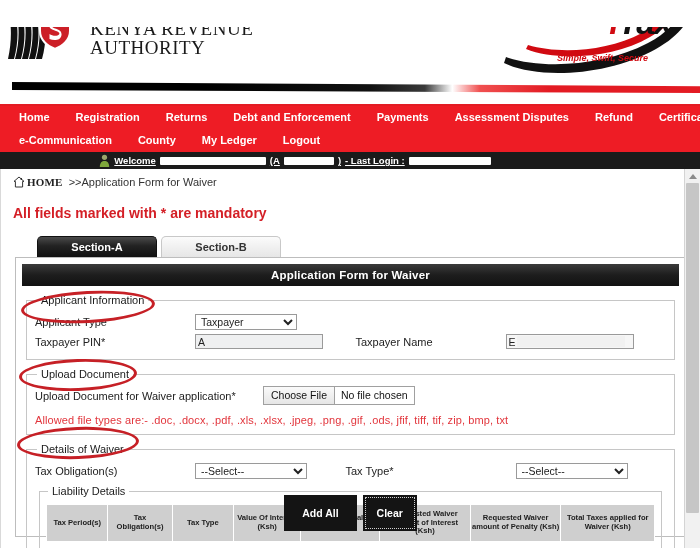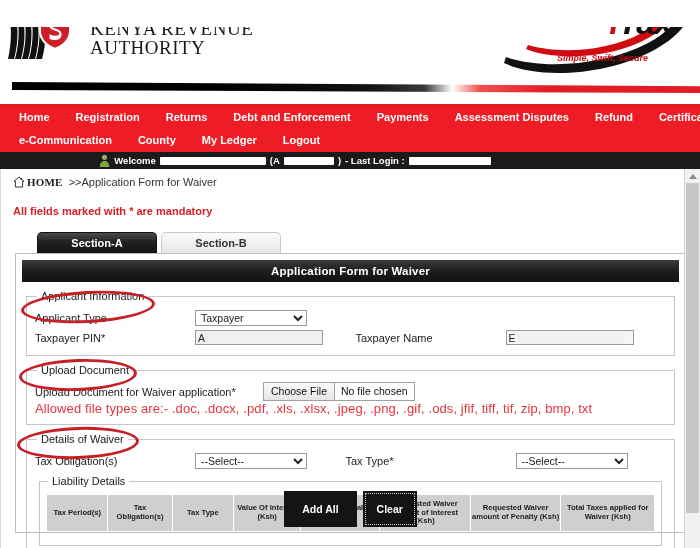--- a/index.html
+++ b/index.html
@@ -153,20 +153,21 @@
     justify-content: center;
   }
   .welcome-inner {
     display: flex;
     align-items: center;
     gap: 4px;
     font-size: 9.5px;
     color: #ffffff;
     font-weight: bold;
     transform: translateX(-55px);
+    text-decoration: underline;
   }
   .user-icon {
     width: 11px; height: 13px;
     display: inline-block;
   }
   .redact {
     display: inline-block;
     background: #ffffff;
     height: 8px;
     vertical-align: middle;
@@ -197,21 +198,21 @@
     letter-spacing: .2px;
   }
   .breadcrumb .crumb-rest {
     margin-left: 4px;
     font-size: 11px;
     color: #333;
   }
 
   .mandatory-note {
     color: #d41f26;
-    font-size: 11px;
+    font-size: 14px;
     font-weight: bold;
     padding: 17px 0 0 12px;
   }
 
   
   .tabs {
     display: flex;
     align-items: flex-end;
     padding-left: 20px;
     margin-top: 14px;
@@ -274,21 +275,21 @@
     padding: 0 4px;
     margin-left: 2px;
   }
 
   table.formgrid { width: 100%; border-collapse: collapse; }
   table.formgrid td { padding: 2px 0; font-size: 11px; color: #222; vertical-align: middle; }
   td.lbl { width: 160px; white-space: nowrap; }
   td.lbl-r { width: 150px; white-space: nowrap; padding-left: 12px;}
 
   select.sel {
-    width: 112px;
+    width: 102px;
     height: 16px;
     font-size: 10.5px;
     font-family: "Liberation Sans", sans-serif;
     border: 1px solid #9a9a9a;
     background: #ffffff;
     color: #222;
     padding: 0 1px;
     box-sizing: border-box;
   }
   input.txt {
@@ -344,21 +345,22 @@
   }
   .no-file {
     font-size: 10.5px;
     line-height: 17px;
     padding: 0 6px;
     color: #111;
     white-space: nowrap;
   }
   .allowed {
     color: #e2353c;
-    font-size: 13px;
+    font-size: 11px;
+    margin-top: 9px;
     letter-spacing: .1px;
   }
 
   table.liab {
     width: 100%;
     border-collapse: collapse;
     margin-top: 3px;
     table-layout: fixed;
   }
   table.liab th {

